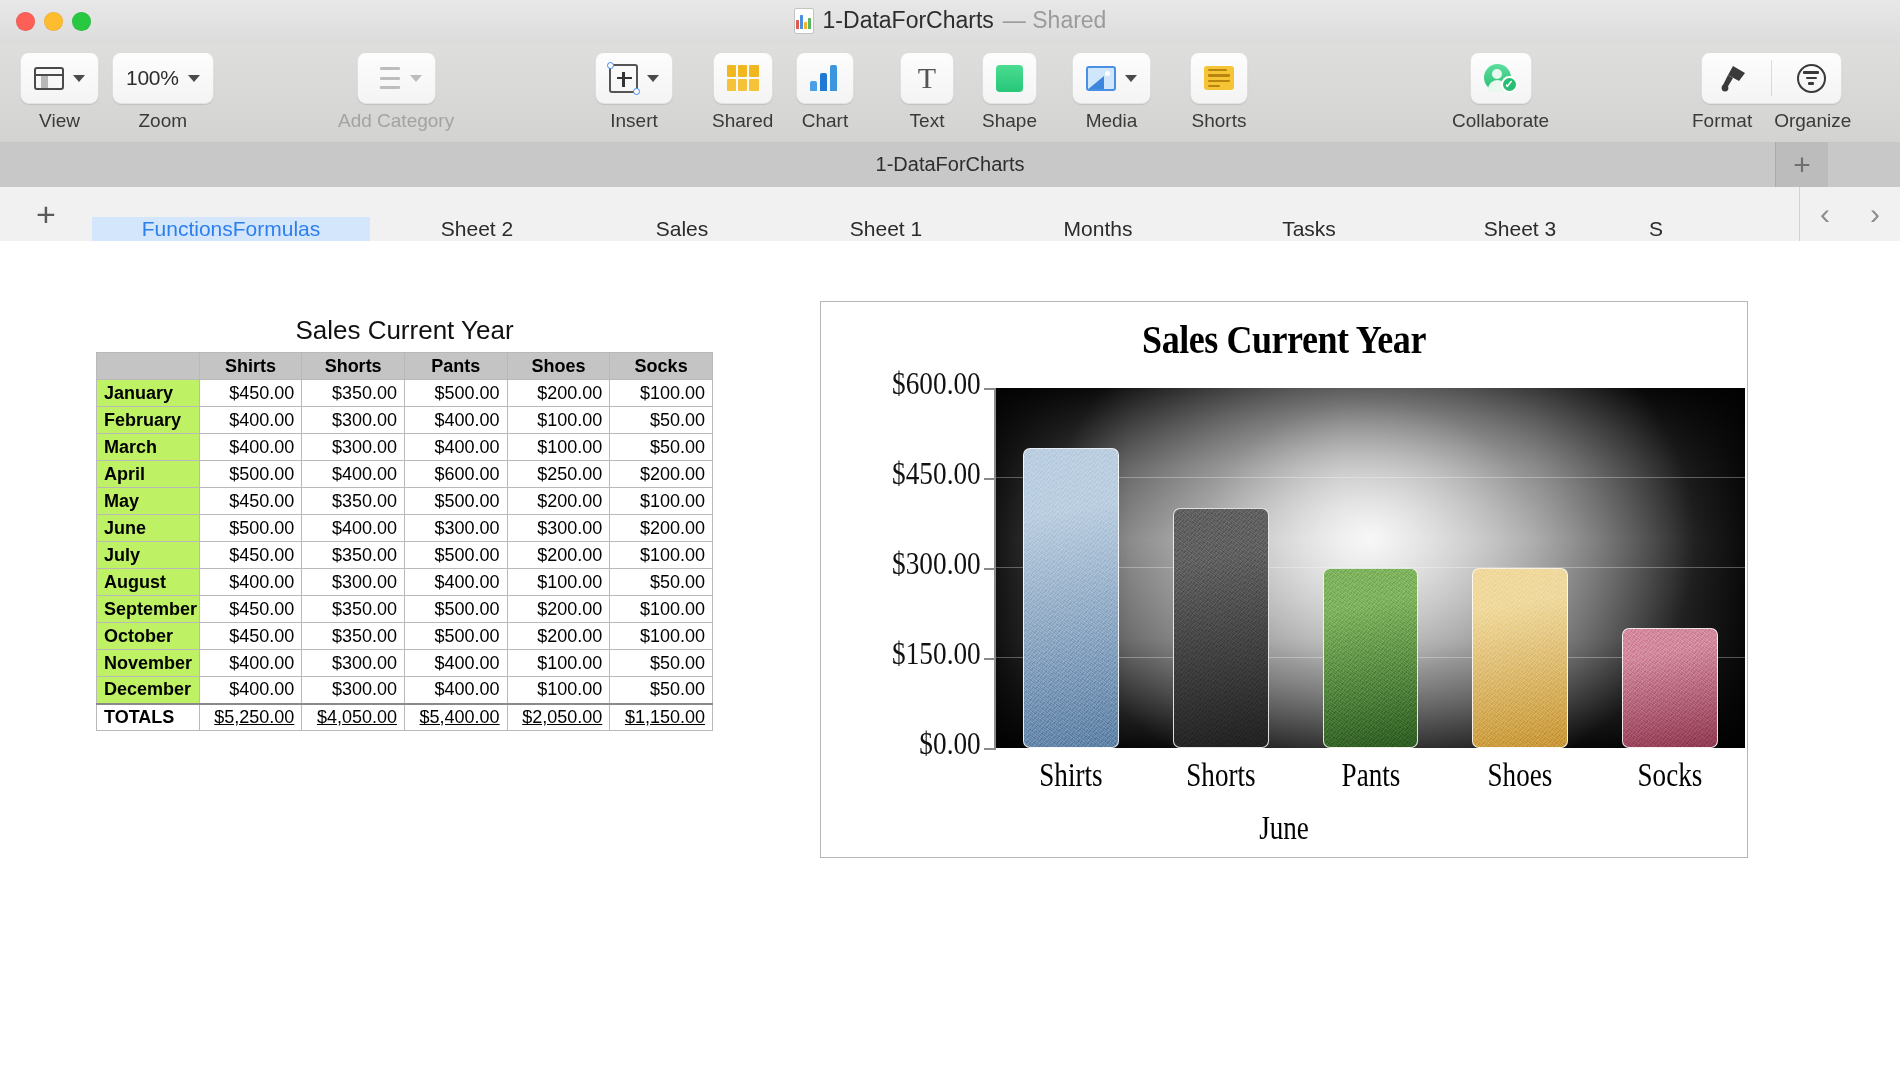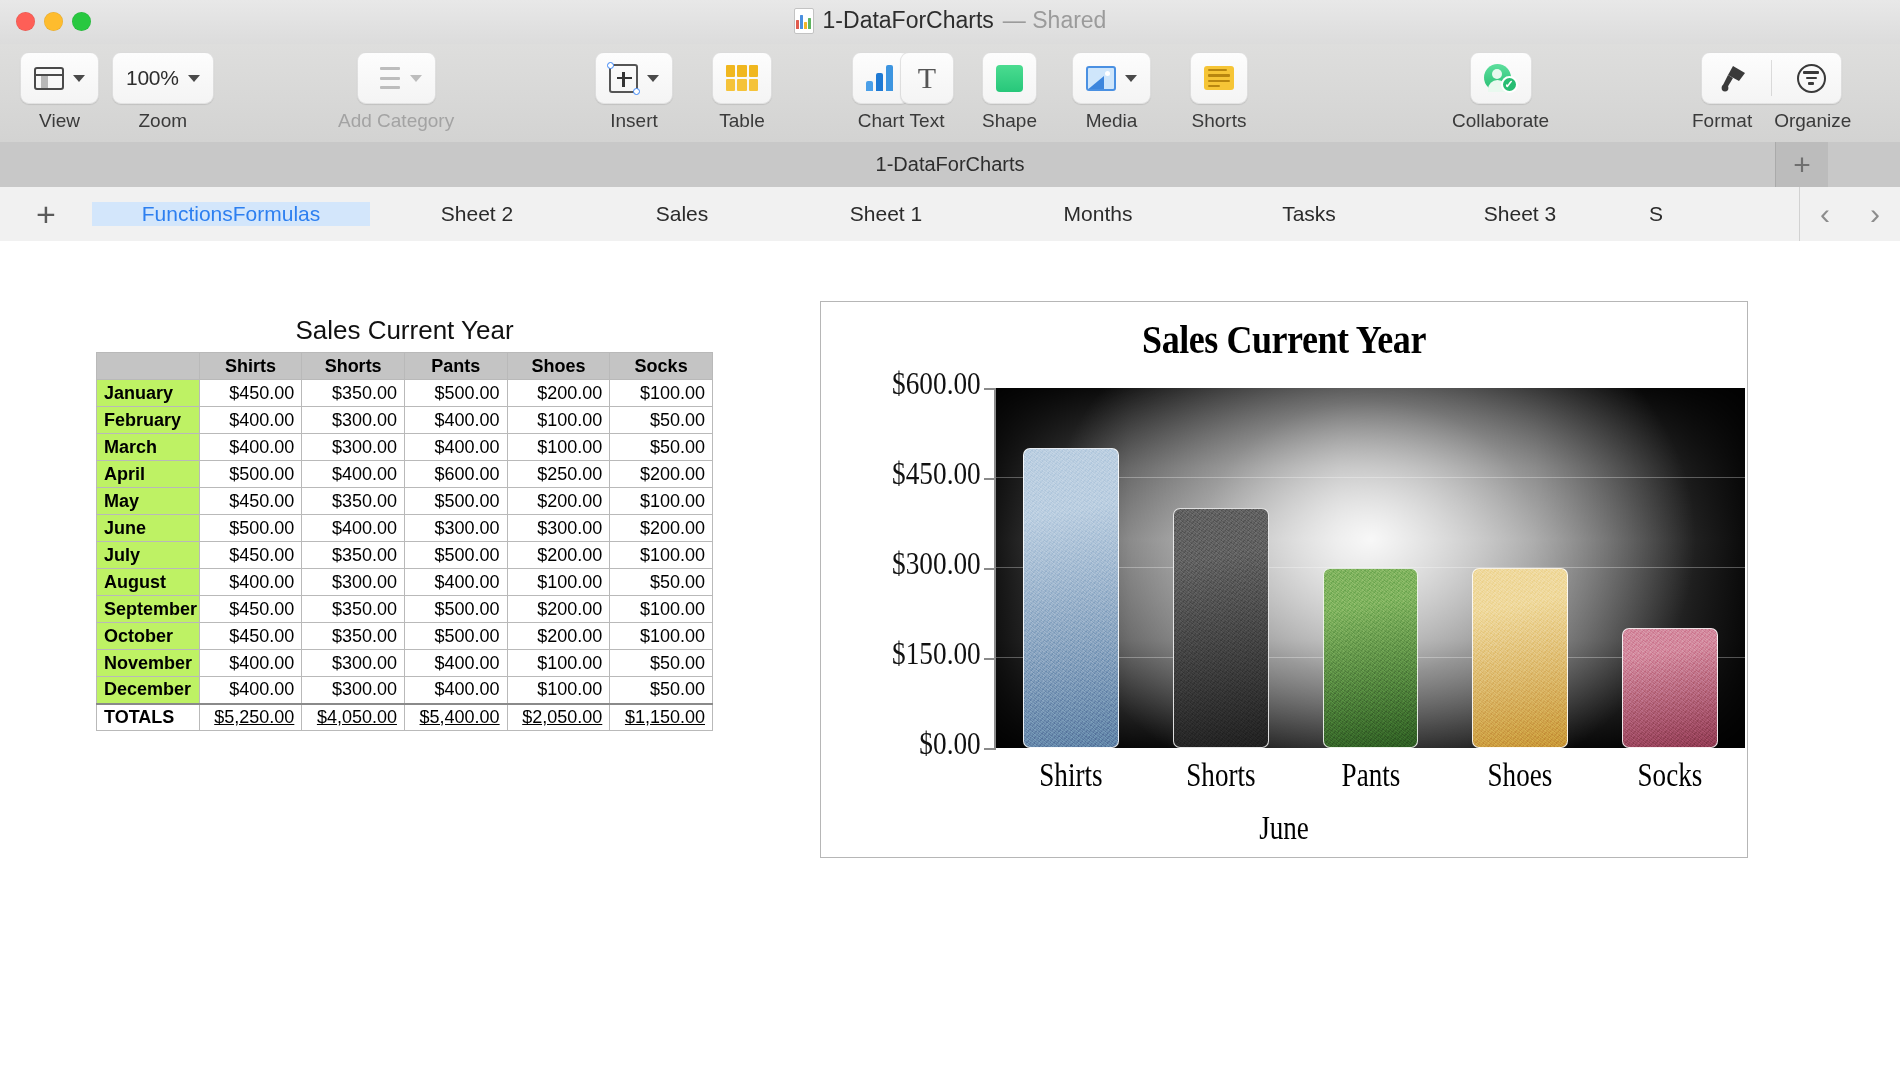--- a/index.html
+++ b/index.html
@@ -99,21 +99,21 @@
     background:#bcbcbc;border-left:1px solid #aaa;
     display:flex;align-items:center;justify-content:center;font-size:30px;color:#6f6f6f;
   }
 
   
   .tabbar{
     position:absolute;left:0;top:187px;width:1900px;height:54px;
     background:#f1f1f1;border-bottom:1px solid #c8c8c8;display:flex;align-items:stretch;
   }
   .addtab{width:92px;display:flex;align-items:center;justify-content:center;font-size:34px;color:#5a5a5a;font-weight:300;}
-  .tabs{flex:1;display:flex;align-items:center;overflow:hidden;}
+  .tabs{flex:1;display:flex;align-items:flex-end;overflow:hidden;}
   .tab{
     position:relative;display:flex;align-items:center;justify-content:center;
     font-size:21px;color:#2b2b2b;white-space:nowrap;padding:0 34px;box-sizing:border-box;
   }
   .tab.active{background:#d3e6fb;color:#2d7ff0;}
   .tab .divider{position:absolute;right:0;top:13px;bottom:13px;width:1px;background:#cfcfcf;}
   .tabnav{width:100px;display:flex;align-items:center;justify-content:space-around;border-left:1px solid #d2d2d2;}
   .tabnav span{font-size:30px;color:#8d8d8d;font-weight:300;}
 
   
@@ -249,24 +249,24 @@
       <div class="tbtn">
         <span class="ic-table">
           <i class="hd"></i>
             <i class="hd"></i>
             <i class="hd"></i>
             <i></i>
             <i></i>
             <i></i>
         </span>
       </div>
-      <div class="tlabel">Table</div>
-    </div>
-
-    <div class="tgroup" style="left:852px;">
+      <div class="tlabel">Shared</div>
+    </div>
+
+    <div class="tgroup" style="left:796px;">
       <div class="tbtn">
         <span class="ic-chart">
           <i style="height:10px;background:#4a9fe8;"></i>
             <i style="height:18px;background:#1f7ad4;"></i>
             <i style="height:26px;background:#3d95e0;"></i>
         </span>
       </div>
       <div class="tlabel">Chart</div>
     </div>
 

